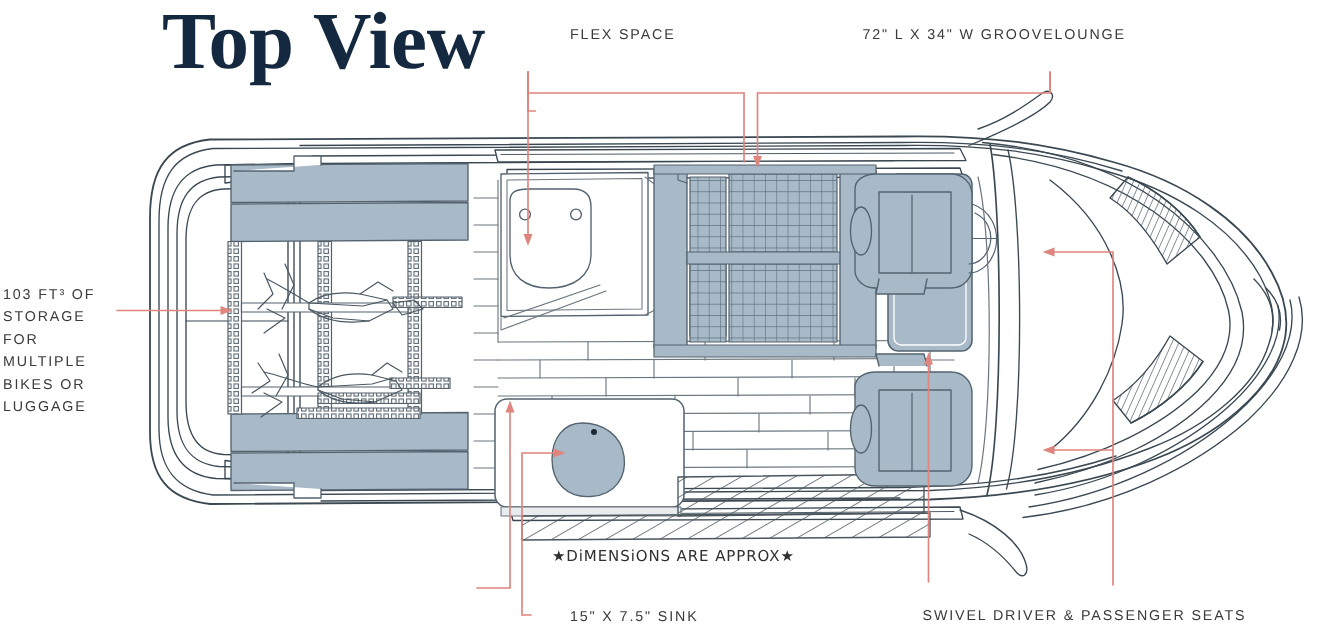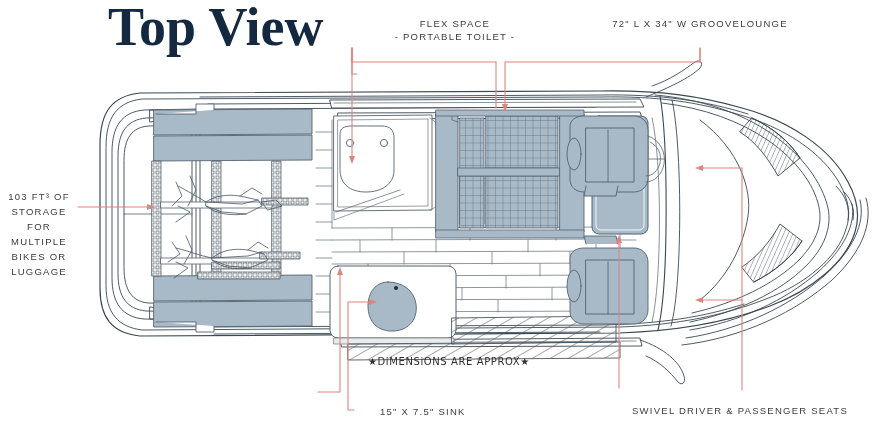--- a/index.html
+++ b/index.html
@@ -21,21 +21,21 @@
   .callout{
     position:absolute;
     font-family:"Liberation Sans", sans-serif;
     font-size:9.5px;
     letter-spacing:1.25px;
     color:#3b3b3b;
     line-height:13px;
     text-transform:uppercase;
     white-space:nowrap;
   }
-  .callout.ctr{text-align:center;}
+  .callout.ctr{}
   .callout.lft{text-align:left;}
 
   .note-approx{
     position:absolute;
     font-family:"DejaVu Sans", sans-serif;
     font-size:10px;
     letter-spacing:0.6px;
     color:#2f2f2f;
     white-space:nowrap;
   }
@@ -342,21 +342,20 @@
       <polygon points="695,168 703,165 703,171" fill="#e0847e" stroke="none"></polygon>
       <path d="M742 300 L700 300"></path>
       <polygon points="695,300 703,297 703,303" fill="#e0847e" stroke="none"></polygon>
     </g>
   </svg>
 
   <div class="page-title">Top View</div>
 
   <div class="callout ctr" style="left:380px;top:17px;width:150px;">
     <div>FLEX SPACE</div>
-    <div>- PORTABLE TOILET -</div>
   </div>
 
   <div class="callout ctr" style="left:575px;top:17px;width:250px;">
     <div>72" L X 34" W GROOVELOUNGE</div>
   </div>
 
   <div class="callout ctr" style="left:2px;top:189px;width:74px;line-height:15px;">
     <div>103 FT³ OF</div>
     <div>STORAGE</div>
     <div>FOR</div>
@@ -368,15 +367,15 @@
 
   <div class="callout lft" style="left:380px;top:405px;width:120px;">
     <div>15" X 7.5" SINK</div>
   </div>
 
 
   <div class="callout ctr" style="left:615px;top:404px;width:250px;">
     <div>SWIVEL DRIVER &amp; PASSENGER SEATS</div>
   </div>
 
-  <div class="note-approx" style="left:368px;top:356px;">★DiMENSiONS ARE APPROX★</div>
+  <div class="note-approx" style="left:368px;top:366px;">★DiMENSiONS ARE APPROX★</div>
 
 </div>
 
 </body></html>

